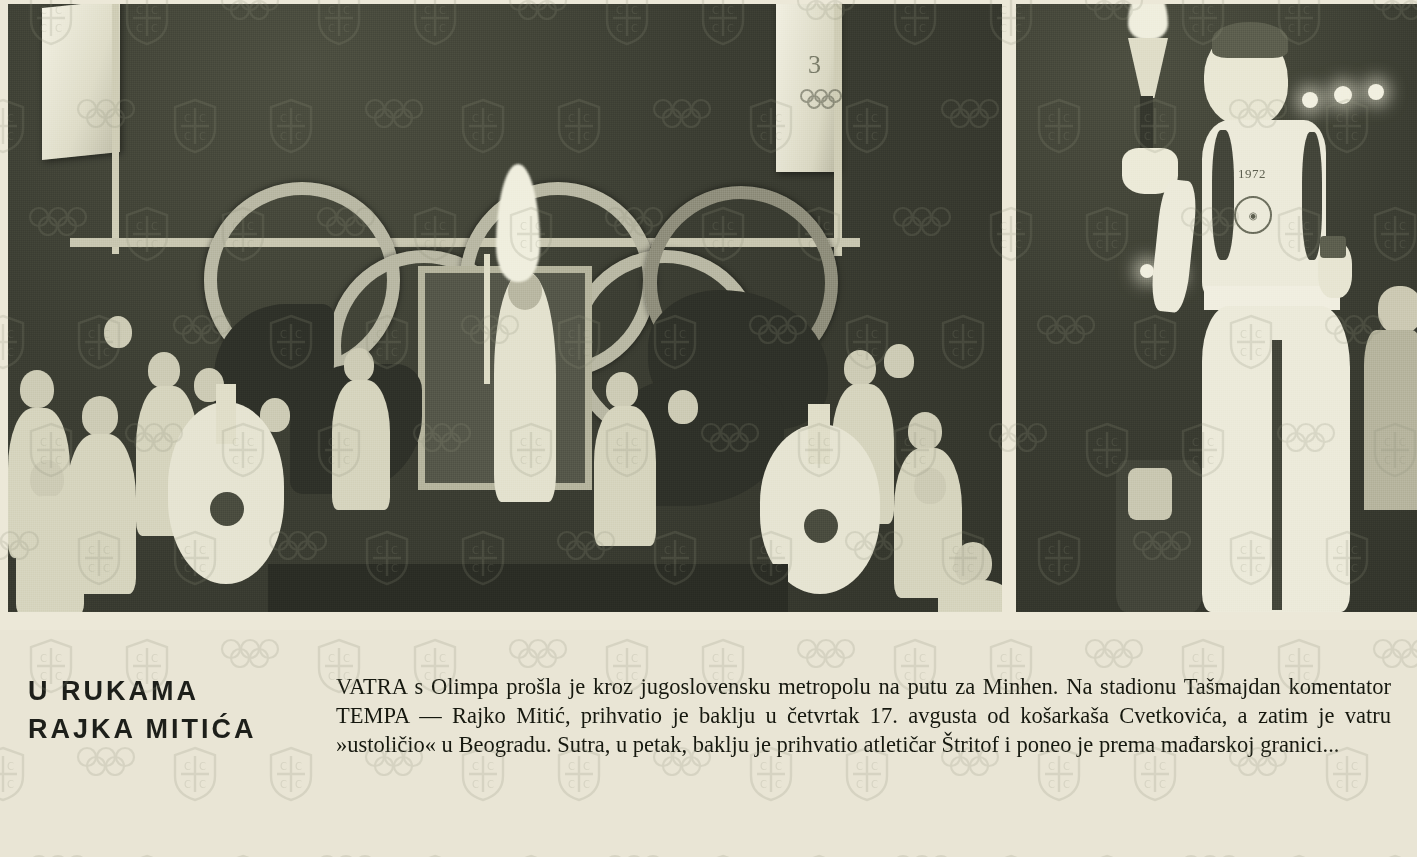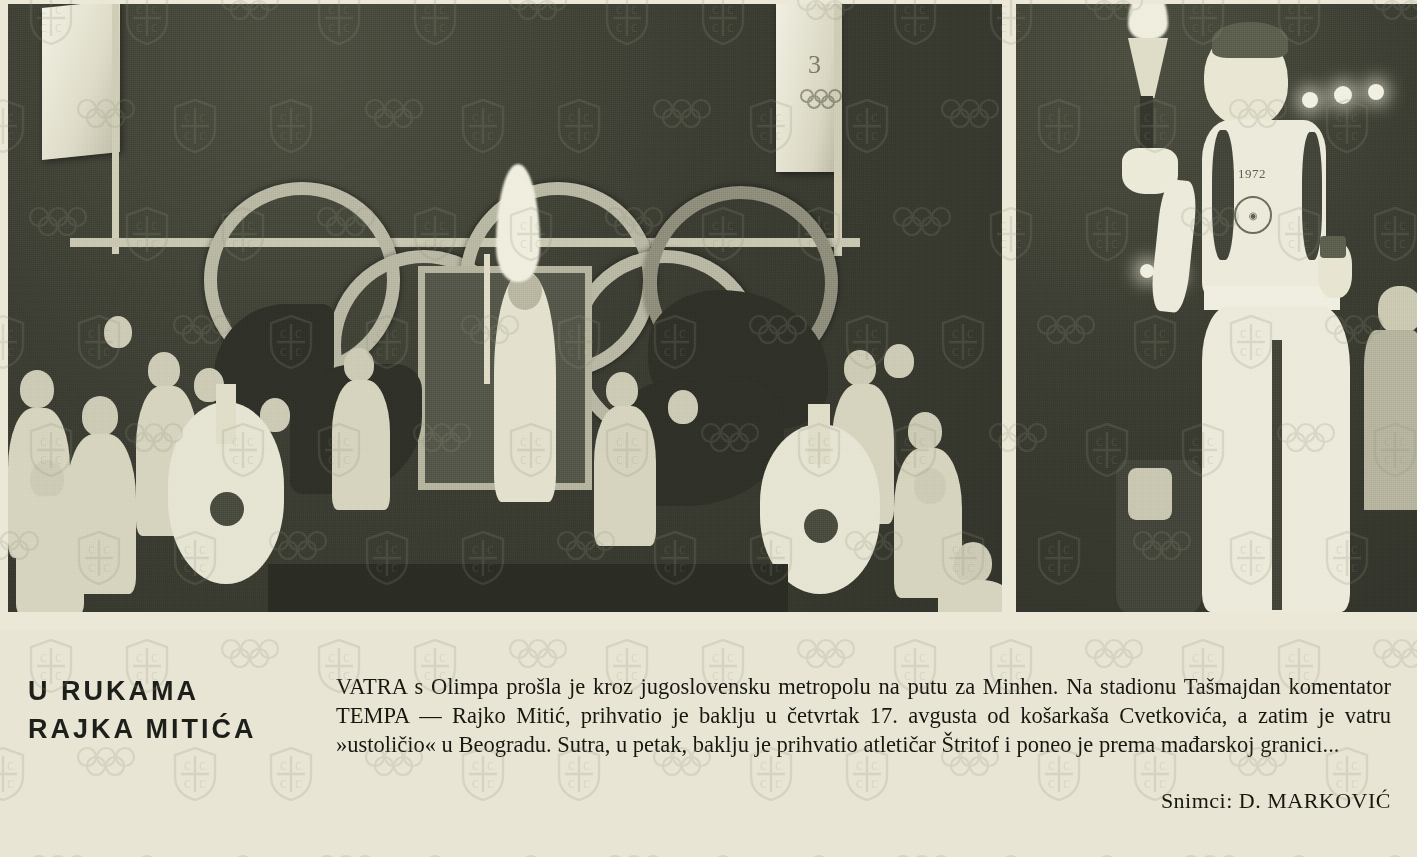--- a/index.html
+++ b/index.html
@@ -365,21 +365,20 @@
     <div class="edge-left"></div>
     <div class="edge-top"></div>
   </div>
 
   <div class="caption-area">
     <div class="headline">
       <div>U RUKAMA</div>
       <div>RAJKA MITIĆA</div>
     </div>
     <div class="body-text">VATRA s Olimpa prošla je kroz jugoslovensku metropolu na putu za Minhen. Na stadionu Tašmajdan komentator TEMPA — Rajko Mitić,  prihvatio je baklju u četvrtak 17. avgusta od košarkaša  Cvetkovića, a zatim je vatru  »ustoličio« u Beogradu.  Sutra, u petak, baklju je prihvatio atletičar Štritof i poneo je prema mađarskoj granici...</div>
-    <div class="credit">Snimci: D. MARKOVIĆ</div>
   </div>
 
   <div class="watermark" id="watermark">
       <div class="wm-cell wm-shield" style="left: 28px; top: -10px;">
         <svg width="46" height="56" viewBox="0 0 46 56">
       <path d="M23 2 L43 9 V30 C43 44 33 51 23 54 C13 51 3 44 3 30 V9 Z" fill="none" stroke="#8d8f7a" stroke-width="2.4"></path>
       <path d="M23 10 V46 M9 28 H37" stroke="#8d8f7a" stroke-width="2.4" fill="none"></path>
       <text x="12" y="24" font-family="DejaVu Sans" font-size="10" fill="#8d8f7a">C</text>
       <text x="27" y="24" font-family="DejaVu Sans" font-size="10" fill="#8d8f7a">C</text>
       <text x="12" y="42" font-family="DejaVu Sans" font-size="10" fill="#8d8f7a">C</text>

